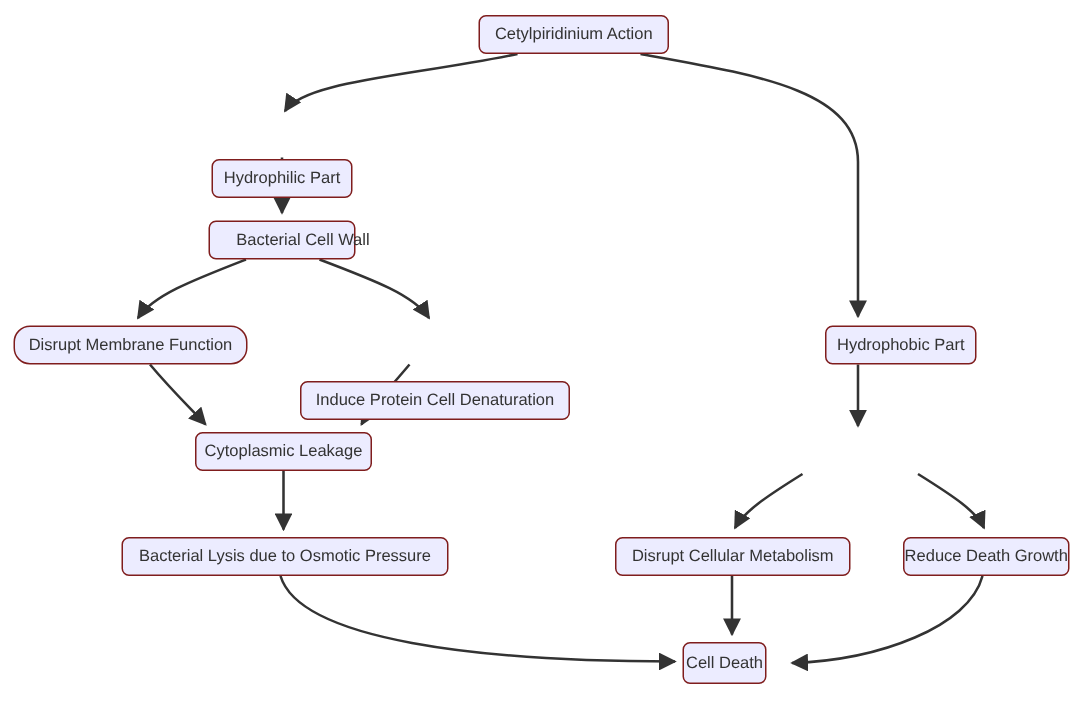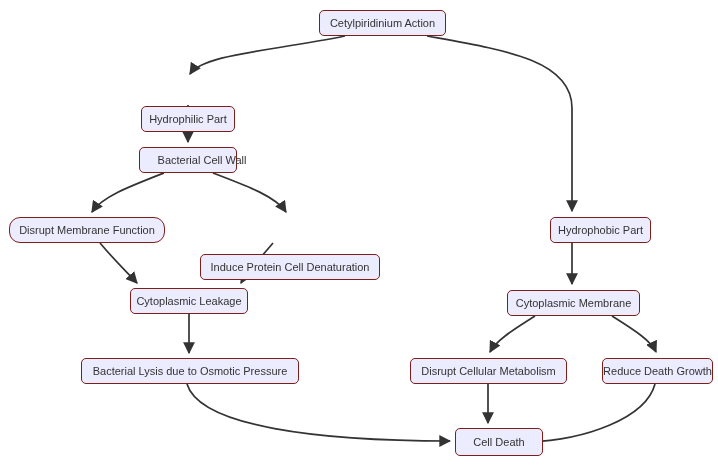--- a/index.html
+++ b/index.html
@@ -65,18 +65,17 @@
   </svg>
 
   <div class="node" style="left:319px; top:10px;  width:127px; height:26px;">Cetylpiridinium Action</div>
   <div class="node" style="left:141px; top:79px;  width:94px;  height:26px;margin-top:27px;">Hydrophilic Part</div>
   <div class="node" style="left:139px; top:147px; width:98px;  height:26px;padding-left:28px;">Bacterial Cell Wall</div>
   <div class="node" style="left:9px;   top:217px; width:156px; height:26px;border-radius:11px;">Disrupt Membrane Function</div>
   <div class="node" style="left:200px; top:217px; width:180px; height:26px;margin-top:37px;">Induce Protein Cell Denaturation</div>
   <div class="node" style="left:130px; top:288px; width:118px; height:26px;">Cytoplasmic Leakage</div>
   <div class="node" style="left:81px;  top:358px; width:218px; height:26px;">Bacterial Lysis due to Osmotic Pressure</div>
   <div class="node" style="left:522px; top:217px; width:101px; height:26px;margin-left:28px;">Hydrophobic Part</div>
-  <div class="node" style="left:507px; top:290px; width:133px; height:26px;">Cytoplasmic Membrane</div>
   <div class="node" style="left:410px; top:358px; width:157px; height:26px;">Disrupt Cellular Metabolism</div>
   <div class="node" style="left:602px; top:358px; width:111px; height:26px;">Reduce Death Growth</div>
-  <div class="node" style="left:455px; top:428px; width:88px;  height:28px;">Cell Death</div>
+  <div class="node" style="left:455px; top:428px; width:56px;  height:28px;">Cell Death</div>
 
 </div>
 
 </body></html>

